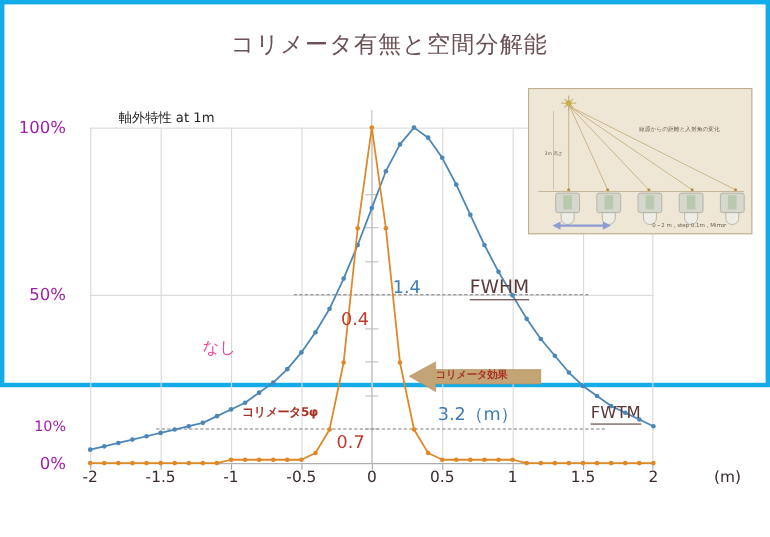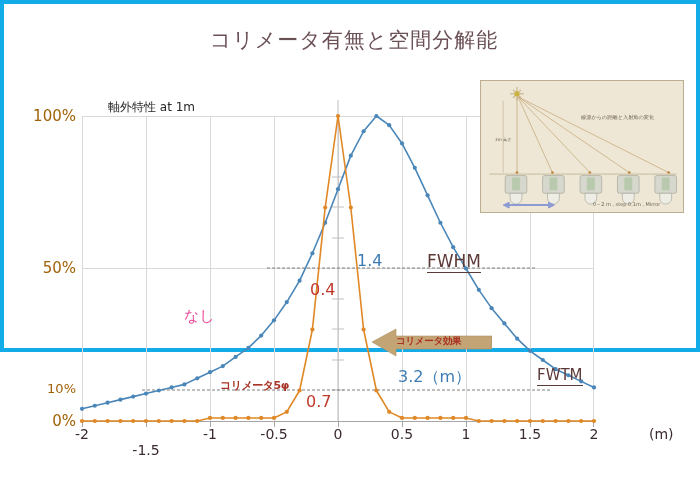--- a/index.html
+++ b/index.html
@@ -21,21 +21,21 @@
   #plot{
     position:absolute;left:78px;top:112px;width:512px;height:305px;
   }
   .vgrid,.hgrid{position:absolute;background:#D9D9D9;}
   .vgrid{width:1px;top:0;height:305px;}
   .hgrid{height:1px;left:0;width:512px;}
   #axisline{position:absolute;left:0;top:305px;width:512px;height:1px;background:#A6A6A6;}
   .tick{position:absolute;top:306px;width:1px;height:5px;background:#A6A6A6;}
   
   .ylab{
-    position:absolute;right:0;font-size:15px;color:#a16207;
+    position:absolute;right:16px;font-size:15px;color:#a21caf;
     font-family:"DejaVu Sans",sans-serif;
   }
   #ylabels{position:absolute;left:0px;top:112px;width:72px;height:320px;}
   
   #xlabels{position:absolute;left:78px;top:422px;width:560px;height:24px;}
   .xlab{position:absolute;font-size:14px;color:#3C2B2E;transform:translateX(-50%);
         font-family:"DejaVu Sans",sans-serif;}
   #unitlab{position:absolute;left:645px;top:422px;font-size:14px;color:#3C2B2E;
         font-family:"DejaVu Sans",sans-serif;}
   
@@ -53,21 +53,21 @@
         font-family:"DejaVu Sans",sans-serif;}
   #lbl-03{left:306px;top:276px;font-size:16px;color:#C0392B;
         font-family:"DejaVu Sans",sans-serif;}
   #lbl-07{left:302px;top:388px;font-size:16px;color:#C0392B;
         font-family:"DejaVu Sans",sans-serif;}
   #lbl-32{left:394px;top:363px;font-size:16px;color:#3C7CB4;
         font-family:"DejaVu Sans",sans-serif;}
   #lbl-fwtm{left:533px;top:362px;font-size:15px;color:#5B3A38;
         border-bottom:1.5px solid #5B3A38;padding-bottom:1px;
         font-family:"DejaVu Sans",sans-serif;}
-  #lbl-coll{left:216px;top:374px;font-size:11px;font-weight:bold;color:#A93226;
+  #lbl-coll{left:216px;top:363px;font-size:11px;font-weight:bold;color:#A93226;
         letter-spacing:-0.5px;font-family:"DejaVu Sans",sans-serif;}
   
   #arrow{position:absolute;left:368px;top:323px;width:120px;height:30px;}
   #arrow-text{position:absolute;left:392px;top:331px;font-size:9.5px;font-weight:bold;
         color:#A93226;letter-spacing:-0.3px;font-family:"DejaVu Sans",sans-serif;}
   
   #inset{
     position:absolute;left:476px;top:76px;width:204px;height:133px;
     background:#EFE7D6;border:1px solid #BCAE8E;box-sizing:border-box;
   }
@@ -89,21 +89,21 @@
 
   <div id="ylabels">
     <div class="ylab" style="top:-9px;">100%</div>
     <div class="ylab" style="top:143px;">50%</div>
     <div class="ylab" style="top:265px;font-size:13px;">10%</div>
     <div class="ylab" style="top:296px;">0%</div>
   </div>
 
   <div id="xlabels">
     <div class="xlab" style="left:0px;">-2</div>
-    <div class="xlab" style="left:64px;margin-top:16px;">-1.5</div>
+    <div class="xlab" style="left:64px;">-1.5</div>
     <div class="xlab" style="left:128px;">-1</div>
     <div class="xlab" style="left:192px;">-0.5</div>
     <div class="xlab" style="left:256px;">0</div>
     <div class="xlab" style="left:320px;text-align:center;">0.5</div>
     <div class="xlab" style="left:384px;">1</div>
     <div class="xlab" style="left:448px;">1.5</div>
     <div class="xlab" style="left:512px;">2</div>
   </div>
   <div id="unitlab">(m)</div>
 

